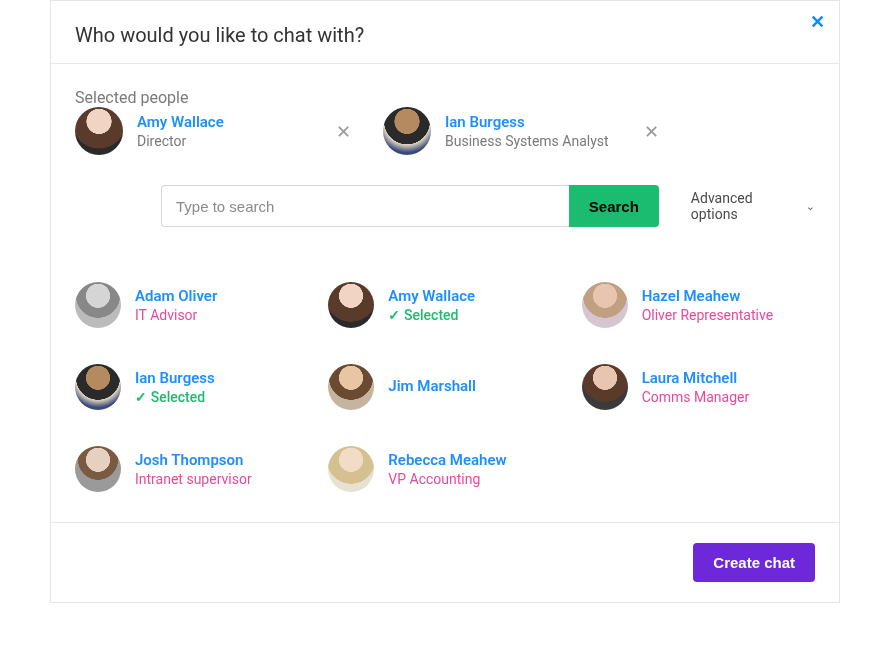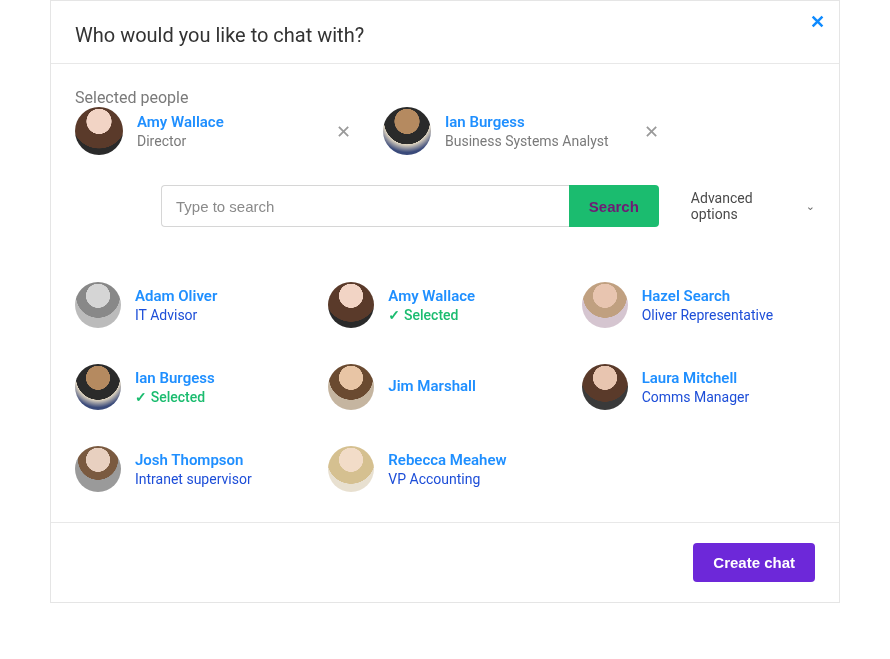--- a/index.html
+++ b/index.html
@@ -115,21 +115,21 @@
     }
     .search-input::placeholder {
       color: #8a8a8a;
     }
     .search-btn {
       height: 42px;
       padding: 0 20px;
       background: #1bbc6f;
       border: none;
       border-radius: 0 4px 4px 0;
-      color: #701a75;
+      color: #000000;
       font-size: 15px;
       font-weight: 600;
       cursor: pointer;
     }
     .adv-link {
       font-size: 14px;
       color: #4a4a4a;
       cursor: pointer;
       display: flex;
       align-items: center;
@@ -151,21 +151,21 @@
       cursor: pointer;
     }
     .person-name {
       font-size: 15px;
       font-weight: 600;
       color: #1f8fff;
       margin-bottom: 2px;
     }
     .person-role {
       font-size: 14px;
-      color: #1d4ed8;
+      color: #ec4899;
     }
     .person-selected {
       font-size: 14px;
       color: #1bbc6f;
       font-weight: 500;
       display: flex;
       align-items: center;
       gap: 4px;
     }
     .check {
@@ -263,21 +263,21 @@
             <span class="check">✓</span>
             <span>Selected</span>
           </div>
         </div>
       </div>
 
 
       <div class="person">
         <div class="avatar avatar-sm av-hazel"></div>
         <div>
-          <div class="person-name">Hazel Search</div>
+          <div class="person-name">Hazel Meahew</div>
           <div class="person-role">Oliver Representative</div>
         </div>
       </div>
 
       <div class="person">
         <div class="avatar avatar-sm av-ian"></div>
         <div>
           <div class="person-name">Ian Burgess</div>
           <div class="person-selected">
             <span class="check">✓</span>

